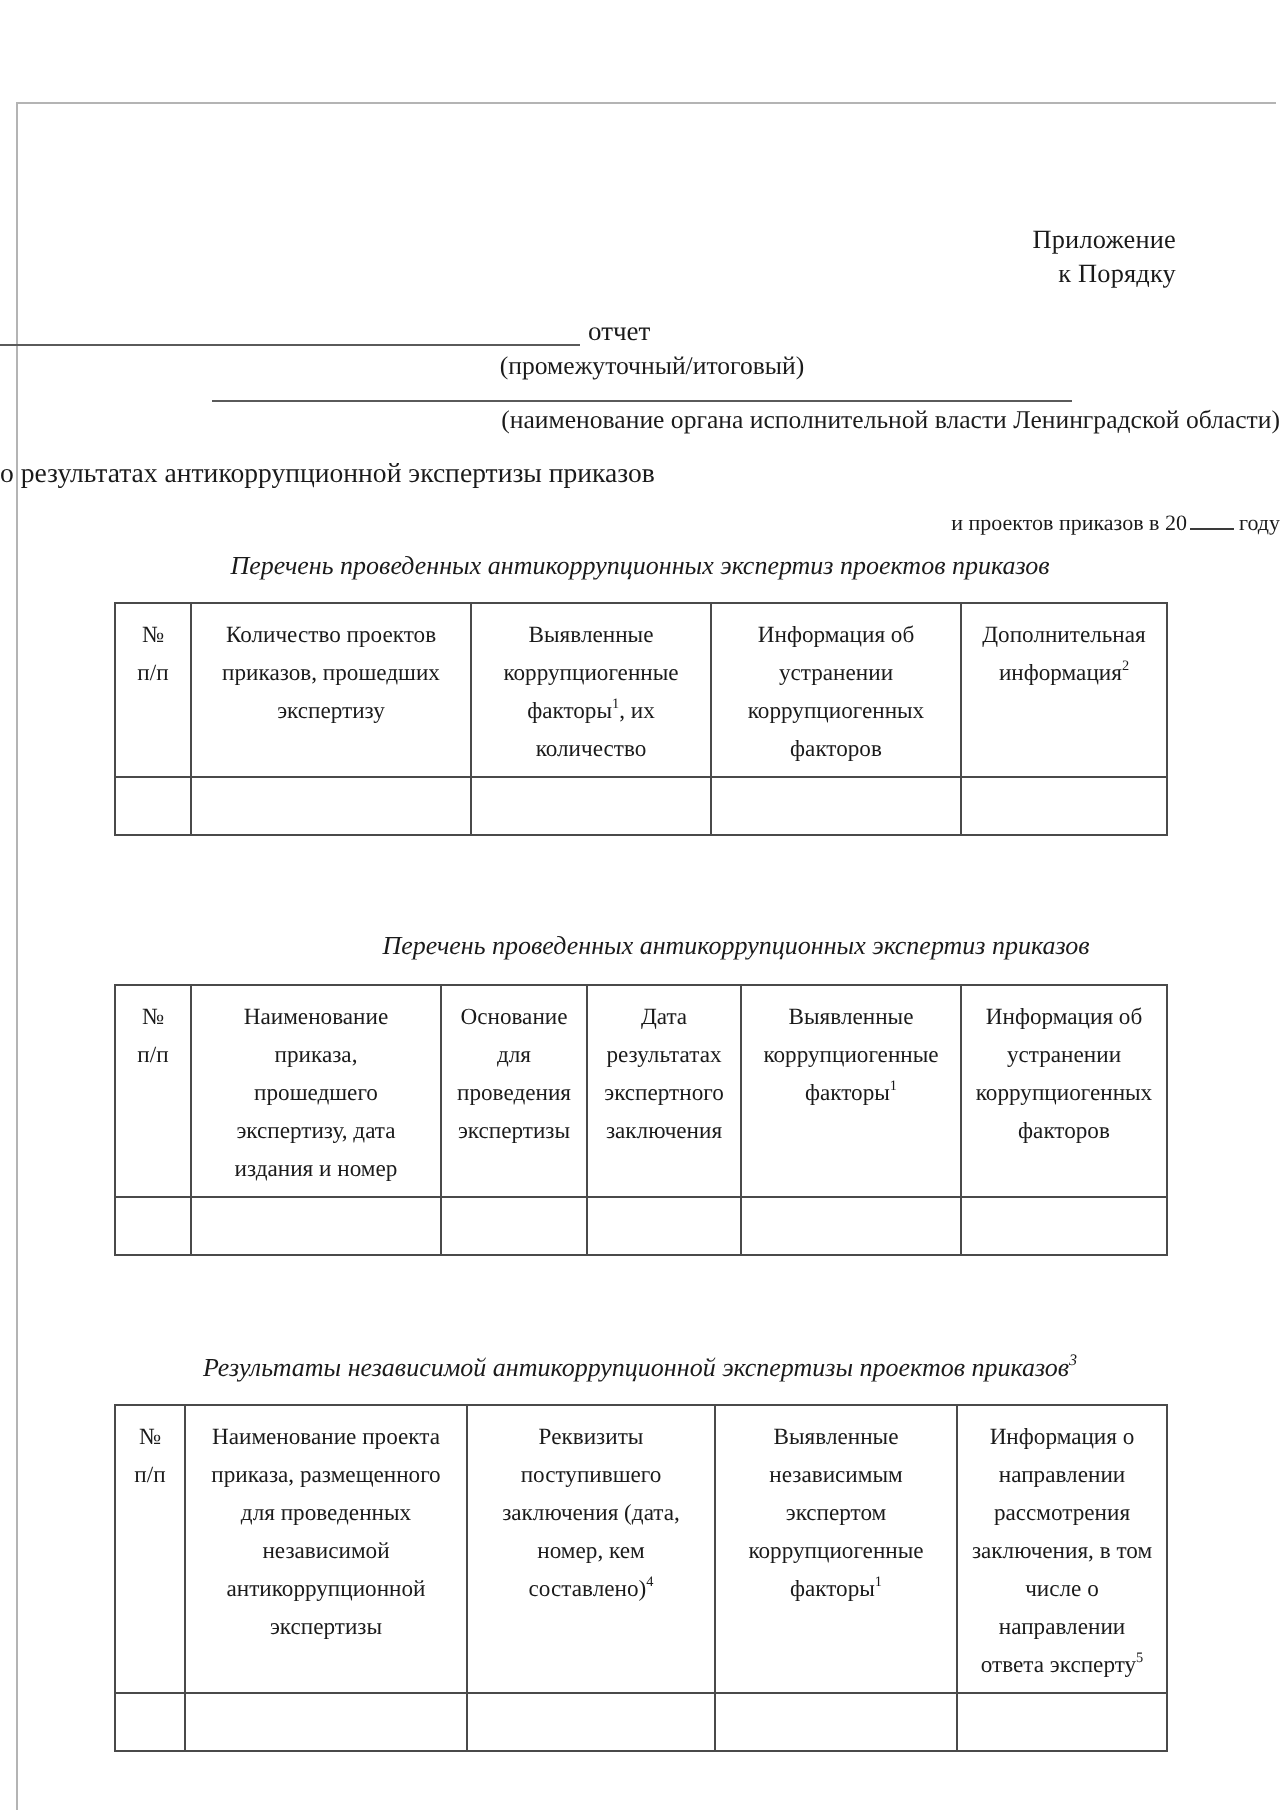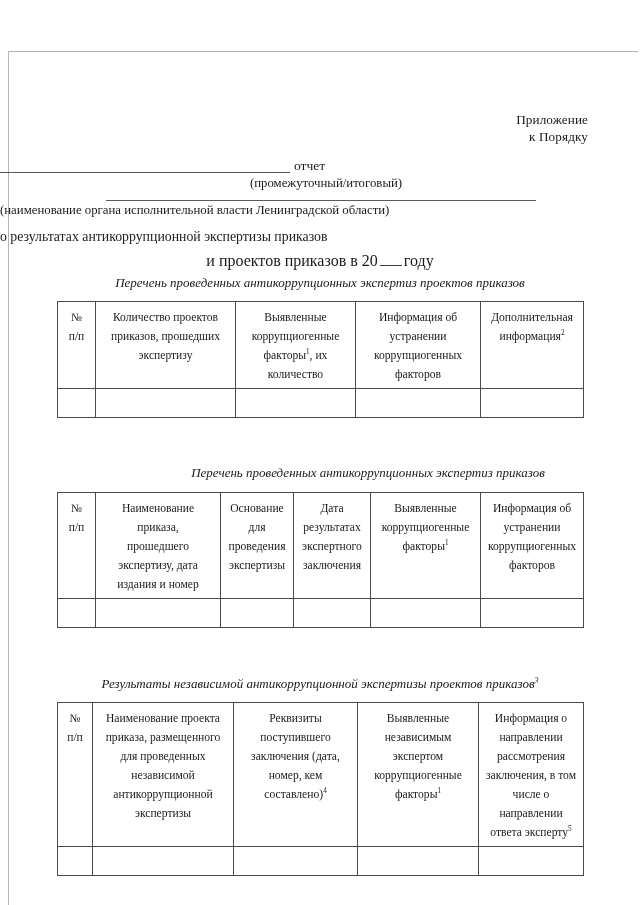--- a/index.html
+++ b/index.html
@@ -101,34 +101,34 @@
     top: 163px;
     width: 430px;
     border-bottom: 1px solid #5a5a5a;
     height: 0;
   }
   .org-caption {
     position: absolute;
     top: 166px;
     left: 0;
     width: 640px;
-    text-align: left;
+    text-align: right;
     font-size: 12.8px;
   }
 
   .title-l1 {
     position: absolute;
     top: 192px; left: 0; width: 640px;
     font-size: 13.8px;
   }
   .title-l2 {
     position: absolute;
     top: 215px; left: 0; width: 640px;
-    text-align: center;
-    font-size: 16px;
+    text-align: right;
+    font-size: 11px;
   }
   .blank-year {
     display: inline-block;
     width: 22px;
     border-bottom: 1px solid #3a3a3a;
     height: 12px;
     margin: 0 2px;
     vertical-align: baseline;
   }
 

